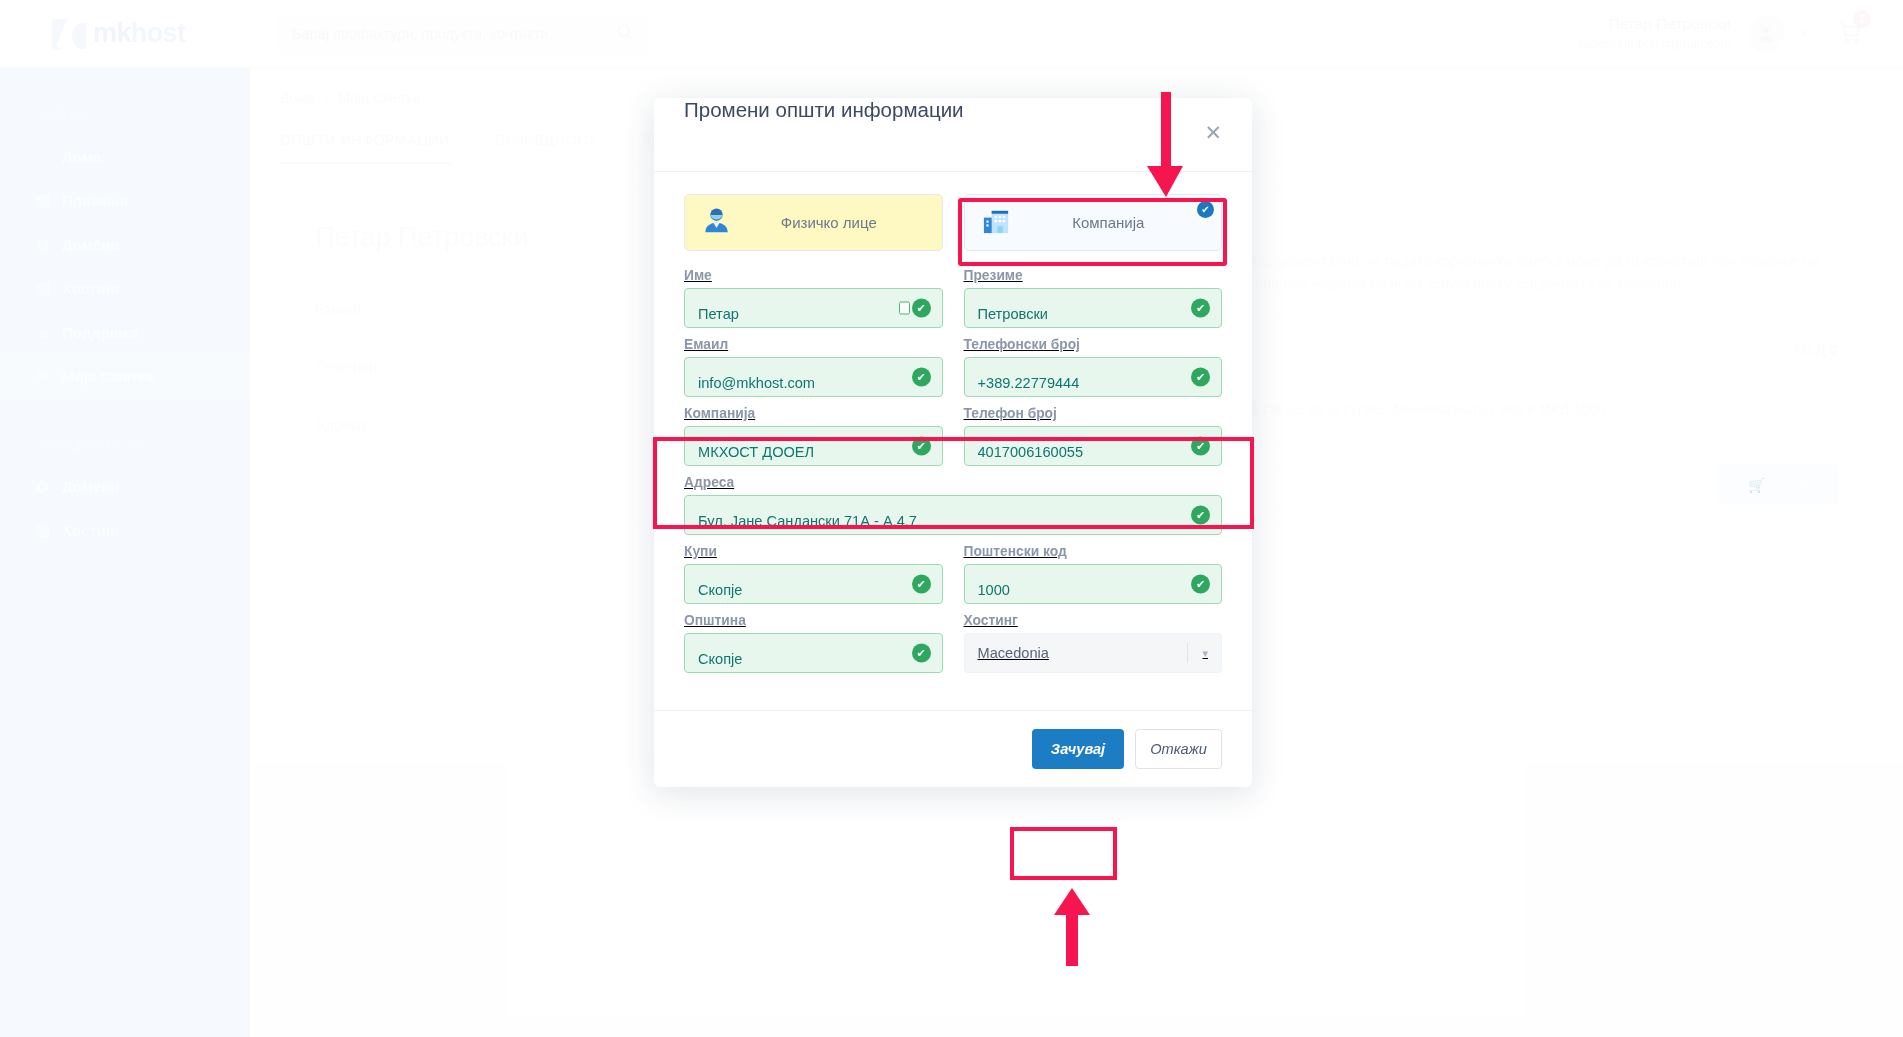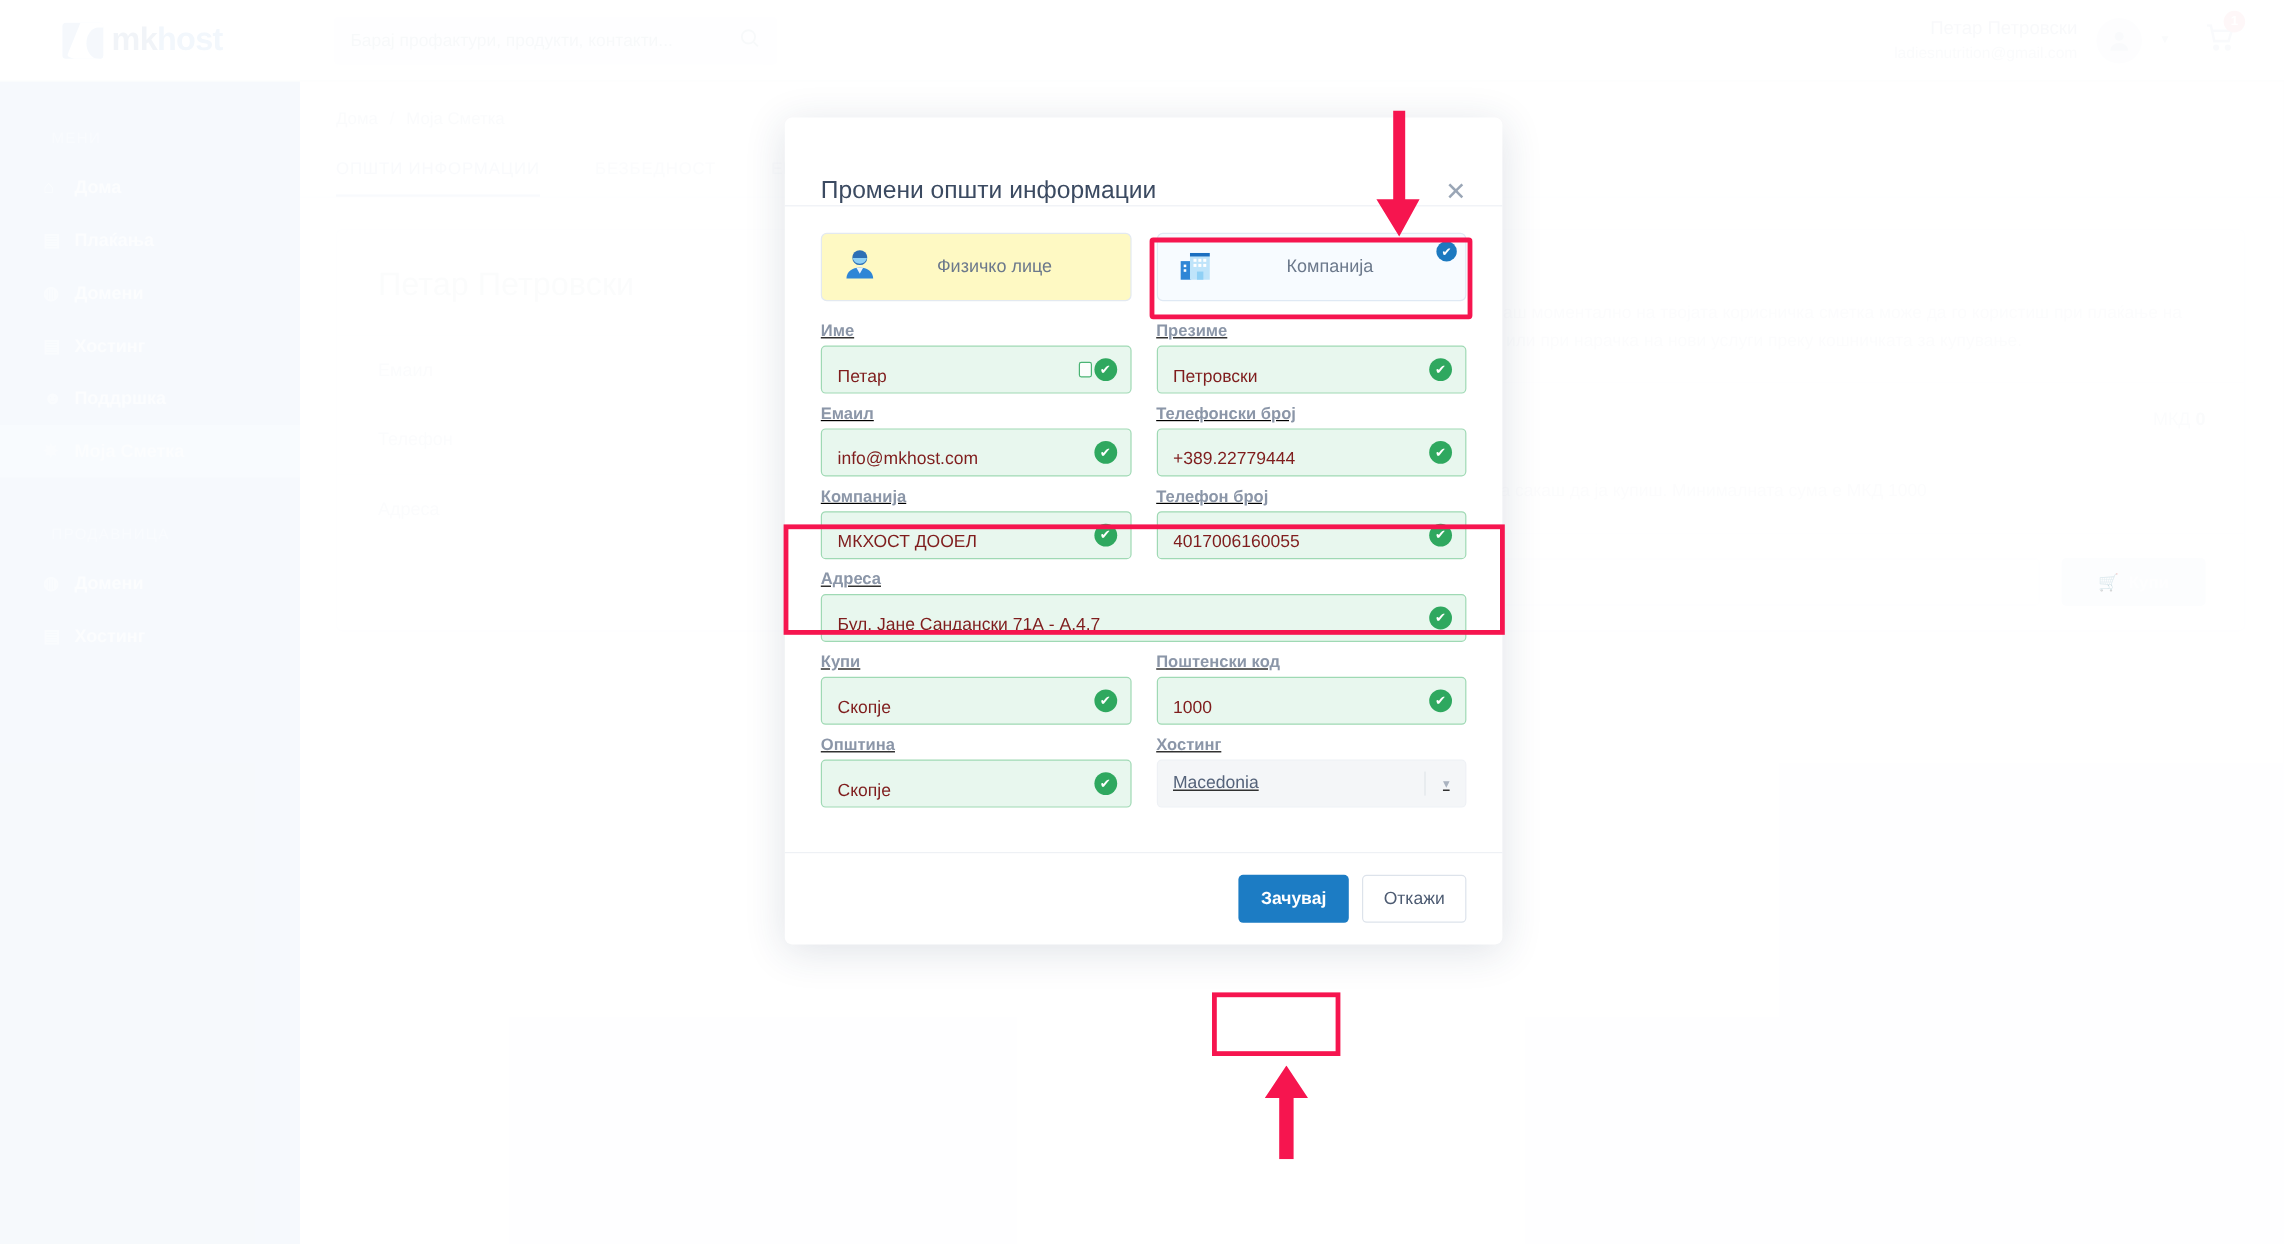--- a/index.html
+++ b/index.html
@@ -124,22 +124,23 @@
   }
 
   
   .overlay { position: absolute; inset: 0; background: rgba(255,255,255,.72); }
   .modal {
     position: absolute; left: 654px; top: 98px; width: 598px;
     background: #fff; border-radius: 6px;
     box-shadow: 0 6px 34px rgba(36,55,92,.14);
   }
   .modal-head {
-    height: 74px; display: flex; align-items: flex-end; padding: 0 30px;
+    height: 74px; display: flex; align-items: flex-start; padding: 0 30px;
     border-bottom: 1px solid #eef1f5;
+    flex-direction: column;
   }
   .modal-title { font-size: 20.5px; color: #3b4a61; font-weight: 400; }
   .modal-x {
     margin-left: auto; font-size: 21px; color: #9aa6b6; line-height: 1;
     cursor: pointer; font-family: "Liberation Sans", sans-serif;
   }
   .modal-body { padding: 22px 30px 6px; }
 
   .type-row { display: flex; gap: 21px; margin-bottom: 17px; }
   .type-card {
@@ -155,21 +156,21 @@
     display: flex; align-items: center; justify-content: center;
   }
 
   .f-row { display: flex; gap: 21px; margin-bottom: 9px; text-decoration: underline; }
   .f-col { flex: 1; min-width: 0; }
   .f-label { font-size: 13.8px; color: #8b96a8; font-weight: 700; margin-bottom: 5px; display: block; }
   .f-wrap { position: relative; }
   .f-input {
     width: 100%; height: 40px; border: 1px solid #9fd9b4; border-radius: 4px;
     background: #e8f7ee; padding: 12px 42px 0 13px;
-    font-family: inherit; font-size: 14.6px; color: #7f1d1d; outline: none;
+    font-family: inherit; font-size: 14.6px; color: #0f766e; outline: none;
   }
   .ok-ico {
     position: absolute; right: 12px; top: 50%; transform: translateY(-50%);
     width: 19px; height: 19px; border-radius: 50%; background: #2fa85f;
     color: #fff; font-size: 11px; display: flex; align-items: center; justify-content: center;
   }
   .caret-mini {
     position: absolute; right: 33px; top: 50%; transform: translateY(-50%);
     width: 11px; height: 13px; border: 1.5px solid #2fa85f; border-radius: 2px;
     background: #fff; opacity: .85;
@@ -183,20 +184,21 @@
   .sel-caret { margin-left: 14px; color: #aab3c0; font-size: 11px; }
 
   .modal-foot {
     border-top: 1px solid #eef1f5; padding: 18px 30px;
     display: flex; justify-content: flex-end; gap: 11px; margin-top: 22px;
   }
   .btn {
     height: 40px; border-radius: 4px; font-size: 14.6px; font-weight: 700;
     display: flex; align-items: center; justify-content: center; cursor: pointer;
     font-family: inherit;
+    font-style: italic;
   }
   .btn-save { width: 92px; background: #1c7cc4; color: #fff; border: 0; }
   .btn-cancel { width: 87px; background: #fff; color: #4d5b72; border: 1px solid #dde3eb; font-weight: 400; }
 
   
   .ann { position: absolute; border: 4px solid #f6154f; pointer-events: none; }
   #ann-company-card { left: 958px; top: 198px; width: 269px; height: 68px; border-radius: 3px; }
   #ann-company-fields { left: 653px; top: 437px; width: 601px; height: 92px; }
   #ann-save-btn { left: 1010px; top: 827px; width: 107px; height: 53px; }
 

